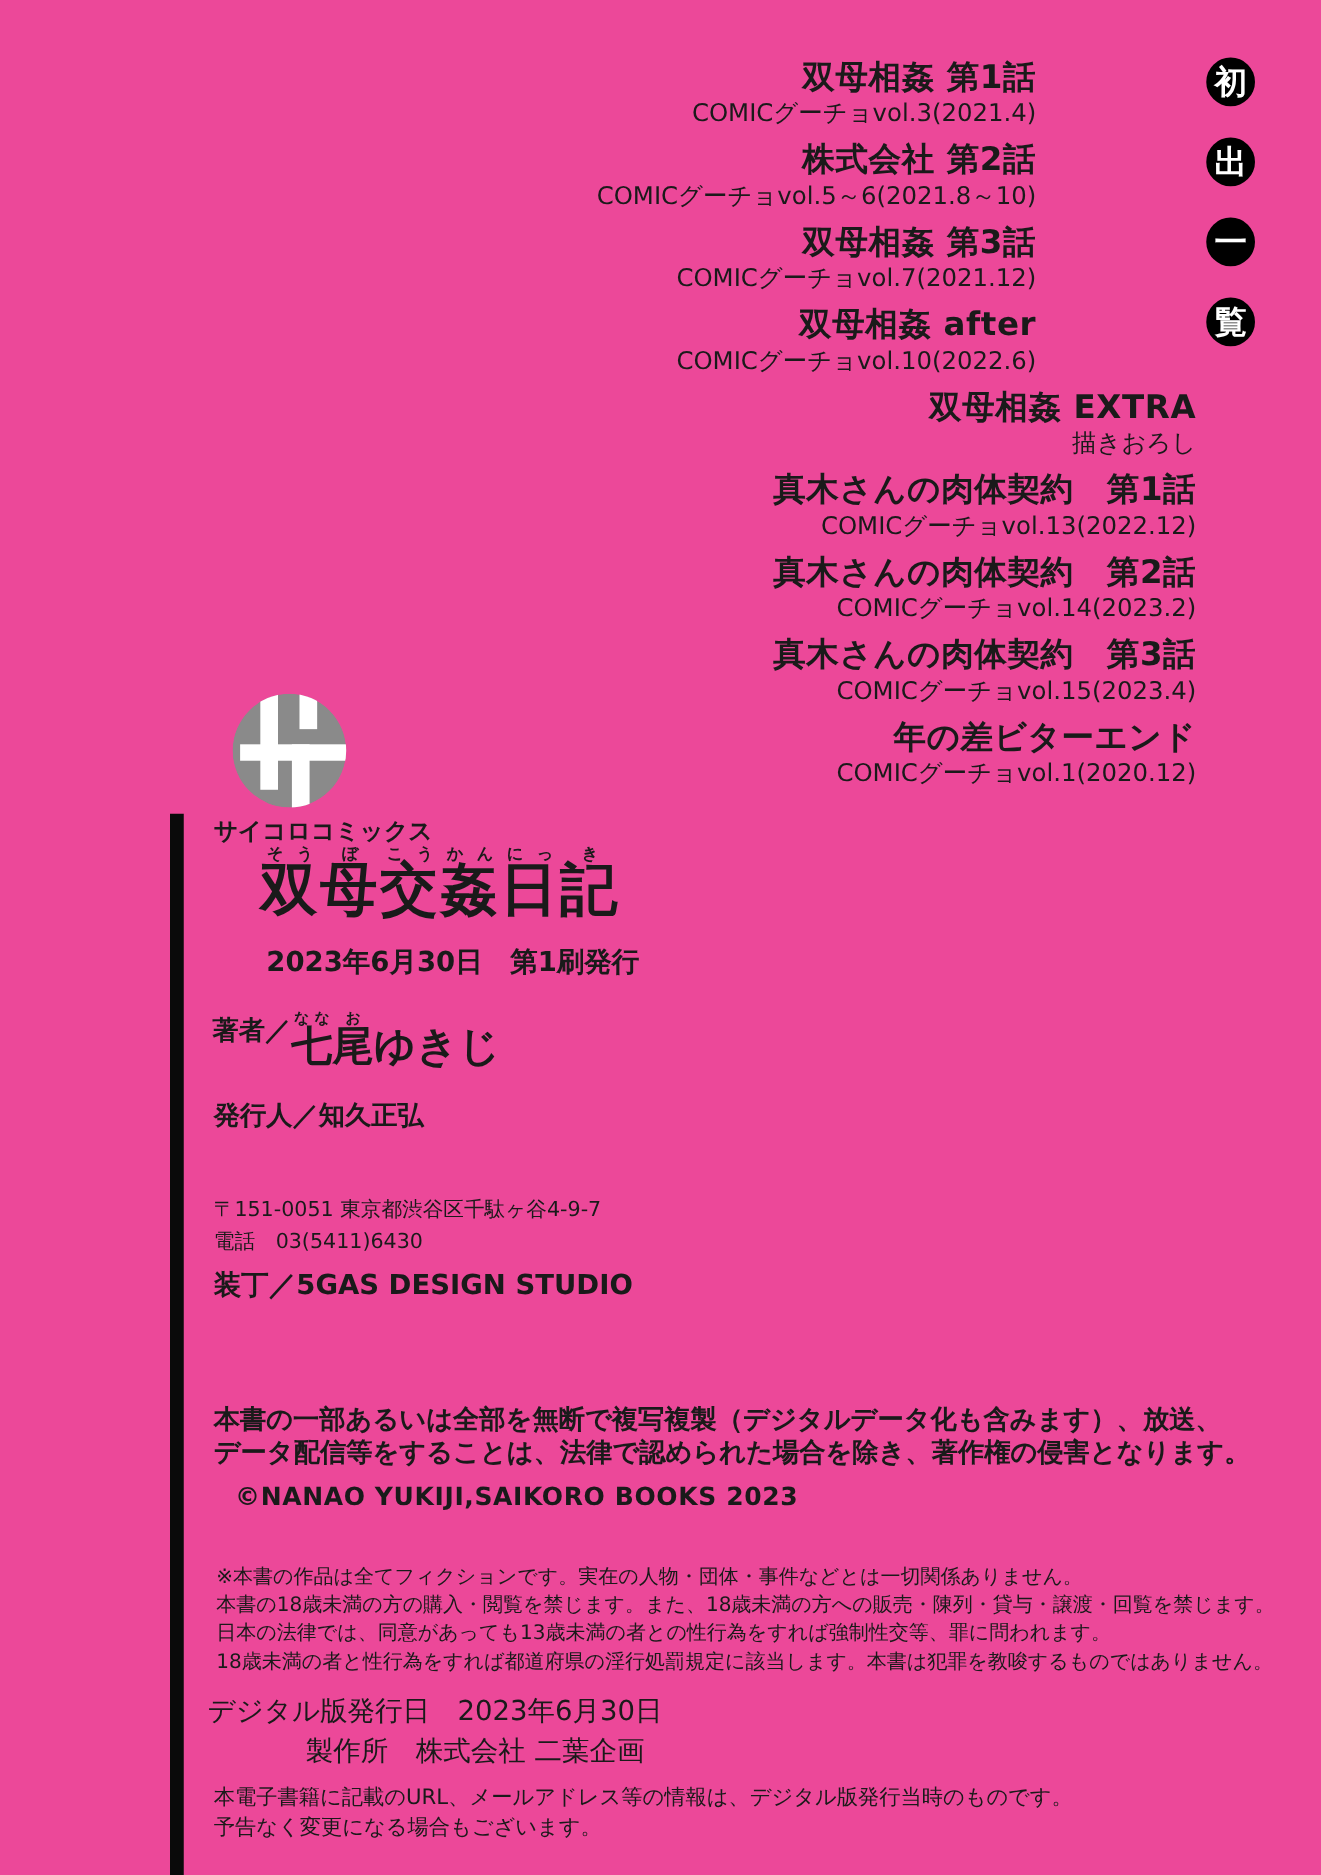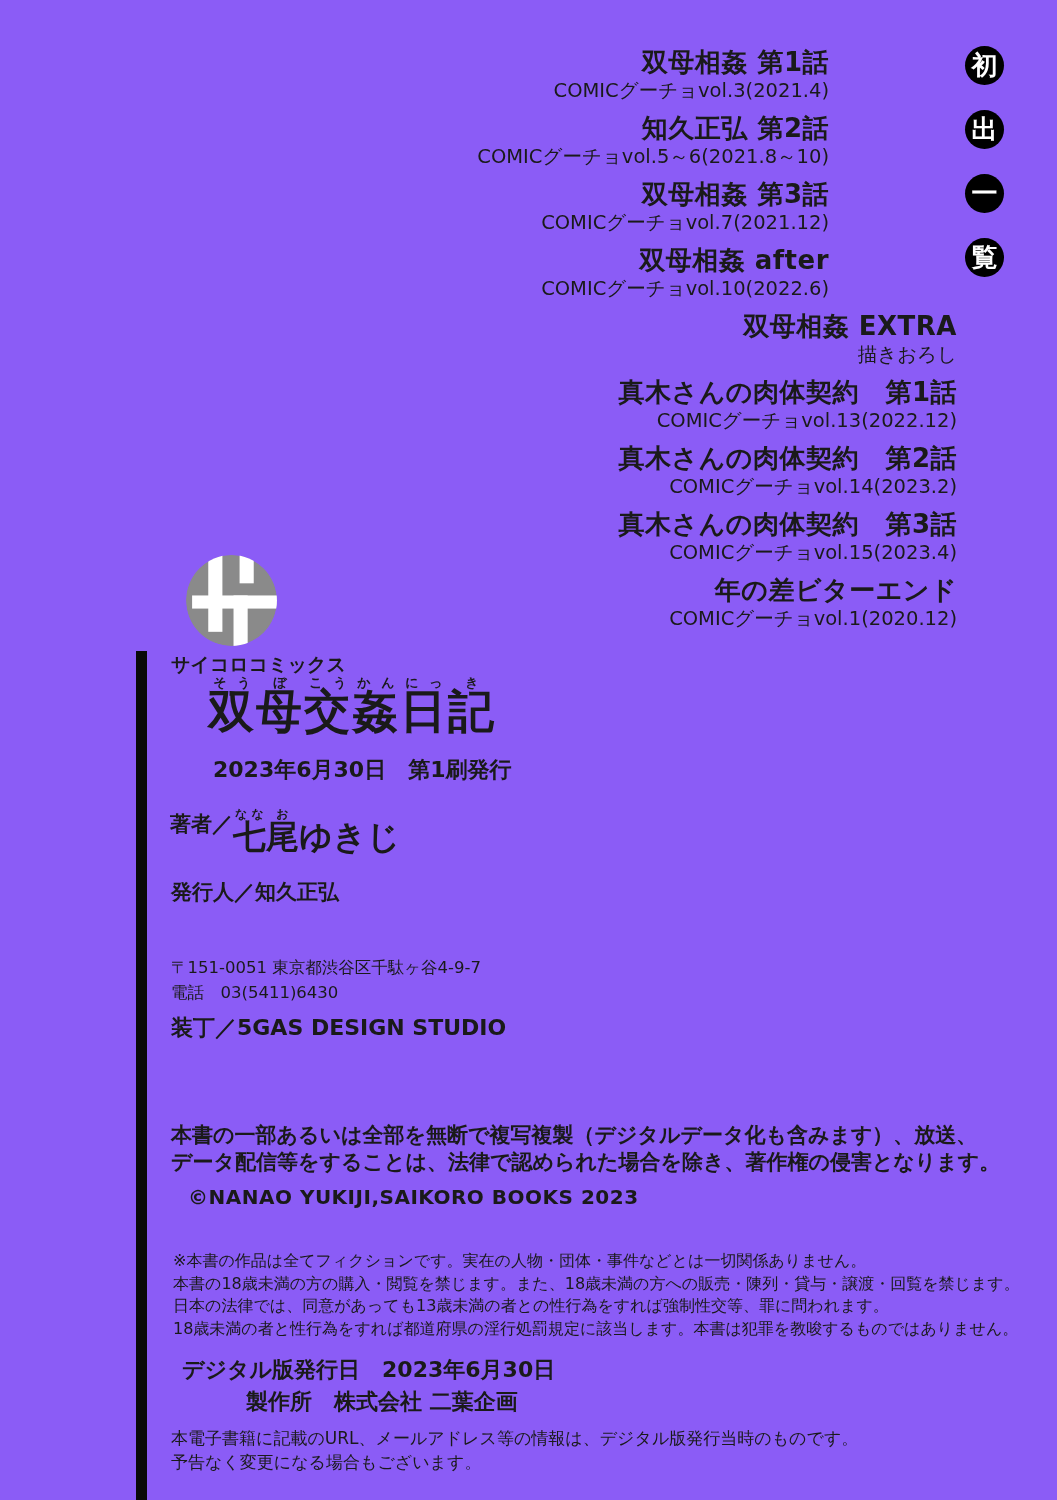--- a/index.html
+++ b/index.html
@@ -1,17 +1,17 @@
 <!DOCTYPE html>
 <html><head>
 <meta charset="utf-8">
 <style>
   html,body{margin:0;padding:0;background:#ffffff;}
   .page{
-    position:relative;width:1057px;height:1500px;background:#8b5cf6;
+    position:relative;width:1057px;height:1500px;background:#ec4899;
     font-family:"DejaVu Sans",sans-serif;color:#1a1a1a;overflow:hidden;
   }
   .abs{position:absolute;}
 
   
   .pub-list{position:absolute;top:46px;right:100px;width:600px;text-align:right;}
   .pub-entry{margin-bottom:8px;}
   .pub-entry.inset{padding-right:128px;}
   .pub-title{font-size:26px;font-weight:700;line-height:32px;letter-spacing:0.5px;white-space:nowrap;}
   .pub-source{font-size:19.5px;font-weight:500;line-height:26px;white-space:nowrap;}
@@ -33,37 +33,37 @@
   .author-name{font-size:33px;font-weight:900;}
   .author-name rt{font-size:12px;font-weight:700;}
   .publisher-person{left:171px;top:878px;font-size:21px;font-weight:700;}
   .publisher{left:171px;top:920px;font-size:22px;font-weight:700;}
   .address{left:171px;top:957px;font-size:16.5px;font-weight:500;}
   .phone{left:171px;top:982px;font-size:16.5px;font-weight:500;}
   .design{left:171px;top:1013px;font-size:22px;font-weight:700;}
   .copy-notice{left:171px;top:1122px;font-size:21px;line-height:27px;font-weight:700;}
   .copyright{left:188px;top:1185px;font-size:20px;font-weight:600;letter-spacing:0.5px;}
   .disclaimer{left:173px;top:1250px;font-size:16px;line-height:22.5px;font-weight:500;}
-  .digital{left:182px;top:1354px;font-size:22px;font-weight:700;line-height:32px;}
-  .digital .indent{padding-left:64px;}
+  .digital{left:166px;top:1354px;font-size:22px;font-weight:400;line-height:32px;}
+  .digital .indent{padding-left:64px;text-align:center;}
   .url-note{left:171px;top:1426px;font-size:17px;line-height:24px;font-weight:500;}
   .nowrap{white-space:nowrap;}
 </style>
 </head>
 <body>
 
 <div class="page">
 
   <div class="pub-list">
       <div class="pub-entry inset">
         <div class="pub-title">双母相姦 第1話</div>
         <div class="pub-source">COMICグーチョvol.3(2021.4)</div>
       </div>
       <div class="pub-entry inset">
-        <div class="pub-title">知久正弘 第2話</div>
+        <div class="pub-title">株式会社 第2話</div>
         <div class="pub-source">COMICグーチョvol.5～6(2021.8～10)</div>
       </div>
       <div class="pub-entry inset">
         <div class="pub-title">双母相姦 第3話</div>
         <div class="pub-source">COMICグーチョvol.7(2021.12)</div>
       </div>
       <div class="pub-entry inset">
         <div class="pub-title">双母相姦 after</div>
         <div class="pub-source">COMICグーチョvol.10(2022.6)</div>
       </div>

